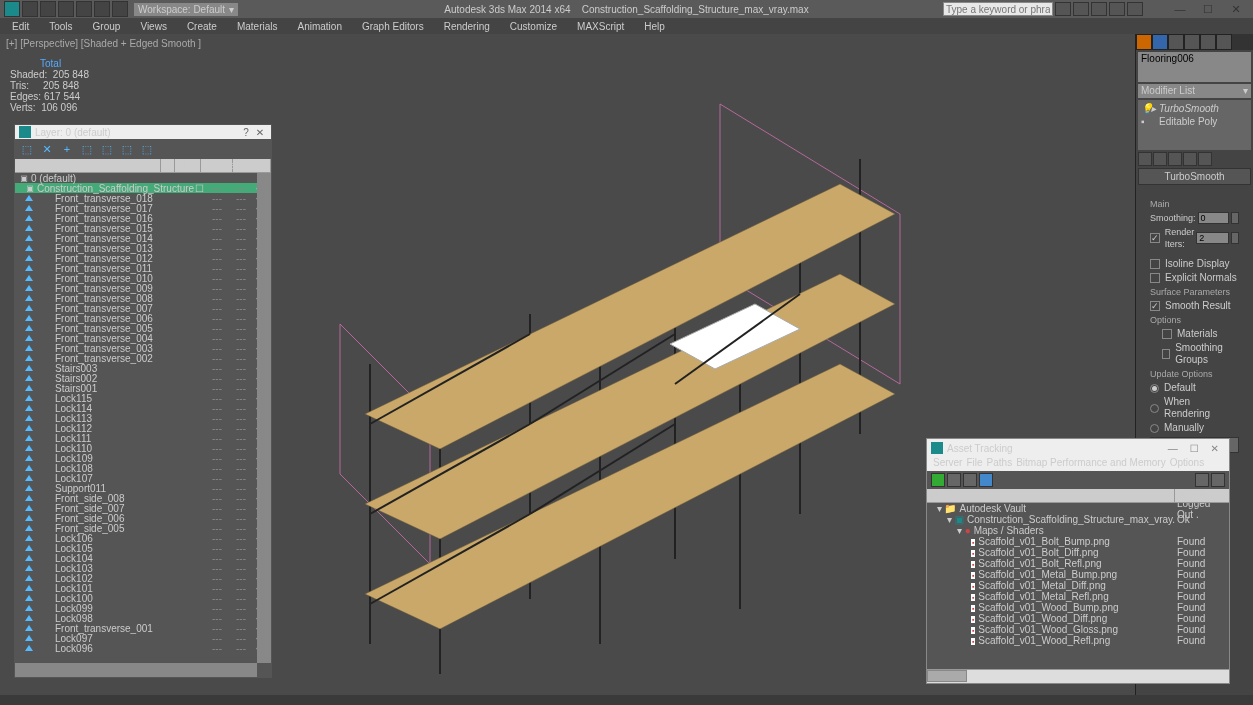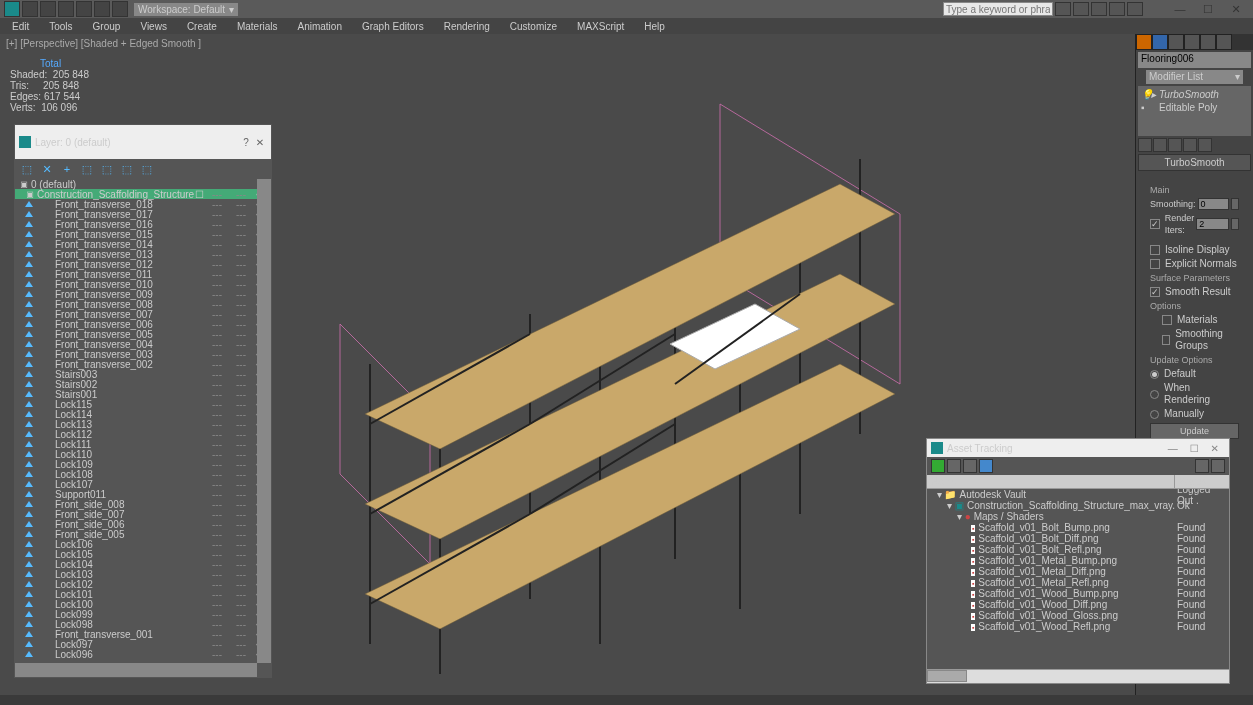--- a/index.html
+++ b/index.html
@@ -20,41 +20,41 @@
 .stats .hdr{color:#5af}
 .stats div{color:#5af}
 .scaffolding{position:absolute;top:50px;left:280px;width:680px;height:590px}
 .svg3d{width:100%;height:100%}
 .plank{fill:#c9a86a;stroke:#6b5a3a;stroke-width:0.5}
 .frame{stroke:#222;stroke-width:2;fill:none}
 .bbox{stroke:#d070b0;stroke-width:0.8;fill:none}
 .rightpanel{position:absolute;top:34px;right:0;width:118px;bottom:10px;background:#444;border-left:1px solid #222}
 .rp-tabs{height:16px;background:#333;display:flex}
 .rp-tabs div{width:16px;height:16px;border:1px solid #222;background:#555}
-.rp-sel{height:16px;background:#888;color:#000;padding:1px 3px;font-size:10px;margin:2px}
-.rp-dd{height:14px;background:#888;color:#000;padding:1px 3px;margin:1px 10px;display:flex;justify-content:space-between}
+.rp-sel{height:30px;background:#888;color:#000;padding:1px 3px;font-size:10px;margin:2px}
+.rp-dd{height:14px;background:#888;color:#000;padding:1px 3px;margin:1px 2px;display:flex;justify-content:space-between}
 .rp-list{background:#666;margin:2px;height:50px;padding:2px}
 .rp-list div{padding:1px;color:#ccc;font-size:9px;font-style:italic}
 .rp-toolbar{height:14px;margin:2px;display:flex;gap:1px}
 .rp-toolbar div{width:14px;height:14px;background:#555;border:1px solid #333}
 .rp-title{background:#555;text-align:center;padding:2px;margin:2px;font-size:10px;border:1px solid #333}
 .rp-section{margin:12px;font-size:9px;line-height:12px}
 .rp-row{display:flex;align-items:center;padding:1px 2px;gap:2px}
 .rp-row label{flex:1;text-align:right;font-size:9px}
 .rp-row .spin{width:34px;height:12px;background:#888;border:1px solid #333;color:#000;padding:0 2px;font-size:9px;display:flex;align-items:center}
 .rp-row .arrows{width:8px;height:12px;background:#666;border:1px solid #333}
 .rp-chk{width:10px;height:10px;border:1px solid #888;display:inline-block;margin-right:3px;position:relative}
 .rp-chk.on::after{content:"✓";position:absolute;top:-2px;left:0;font-size:9px;color:#ccc}
 .rp-rad{width:9px;height:9px;border:1px solid #888;border-radius:50%;display:inline-block;margin-right:3px;position:relative}
 .rp-rad.on::after{content:"";position:absolute;top:1px;left:1px;width:5px;height:5px;background:#ccc;border-radius:50%}
 .rp-grouplabel{font-size:9px;color:#aaa;padding:1px 2px}
 .rp-btn{background:#666;border:1px solid #333;text-align:center;padding:1px;margin:2px;font-size:9px}
 
 .layer-dlg{position:absolute;top:124px;left:14px;width:258px;height:554px;background:#ccc;border:1px solid #555;display:flex;flex-direction:column}
-.dlg-title{height:34px;background:#eee;display:flex;align-items:center;padding:0 4px;color:#333;font-size:10px}
+.dlg-title{height:14px;background:#eee;display:flex;align-items:center;padding:0 4px;color:#333;font-size:10px}
 .dlg-title .spacer{flex:1}
 .dlg-title .x{width:14px;text-align:center;color:#666}
 .layer-toolbar{height:20px;background:#555;display:flex;align-items:center;gap:4px;padding:0 4px}
 .layer-toolbar div{width:16px;height:16px;color:#5bf;font-size:11px;display:flex;align-items:center;justify-content:center}
 .layer-header{height:14px;background:#ccc;display:flex;border-bottom:1px solid #999;color:#333;font-size:9px}
 .layer-header div{border-right:1px solid #999;padding:1px 3px}
 .layer-body{flex:1;background:#555;overflow:hidden;position:relative}
 .layer-row{height:10px;display:flex;align-items:center;font-size:9px;color:#ccc;padding-left:16px}
 .layer-row.sel{background:#4a7;color:#000}
 .layer-row.root{padding-left:4px}
@@ -93,20 +93,23 @@
     <div></div>
     <div></div>
     <div></div>
     <div></div>
     <div></div>
   </div>
   <div style="margin-left:6px;background:#888;padding:1px 4px;color:#000;font-size:9px;display:flex;align-items:center">
     <span>Workspace: Default</span>
       <span style="margin-left:4px">▾</span>
   </div>
+  <div class="title-center">
+    <span>Autodesk 3ds Max 2014 x64</span>&nbsp;&nbsp;&nbsp;&nbsp;<span>Construction_Scaffolding_Structure_max_vray.max</span>
+  </div>
   <div class="right">
     <input placeholder="Type a keyword or phrase" style="">
     <div class="btn"></div>
     <div class="btn"></div>
     <div class="btn"></div>
     <div class="btn"></div>
     <div class="btn"></div>
     <div style="width:20px"></div>
     <div class="winbtn">—</div>
     <div class="winbtn">☐</div>
@@ -268,20 +271,27 @@
   </div>
   <div class="layer-toolbar">
     <div>⬚</div>
     <div>✕</div>
     <div>+</div>
     <div>⬚</div>
     <div>⬚</div>
     <div>⬚</div>
     <div>⬚</div>
   </div>
+  <div class="layer-header">
+    <div style="flex:1">Layers</div>
+    <div style="width:14px"></div>
+    <div style="width:26px">Hide</div>
+    <div style="width:32px">Freeze</div>
+    <div style="width:38px">Render</div>
+  </div>
   <div class="layer-body">
     <div class="layer-row root">
         <span class="ic">▣</span>
         <span class="nm">0 (default)</span>
       </div>
     <div class="layer-row sel" style="padding-left:10px">
         <span class="ic">▣</span>
         <span class="nm">Construction_Scaffolding_Structure</span>
         <span style="width:10px">☐</span>
         <span class="dashcol">---</span>
@@ -619,20 +629,27 @@
 
 <div class="asset-dlg">
   <div class="asset-title">
     <span style="width:12px;height:12px;background:#1a8a8a;margin-right:4px"></span>
     <span>Asset Tracking</span>
     <div class="spacer"></div>
     <span style="color:#888;padding:0 6px">—</span>
     <span style="color:#888;padding:0 6px">☐</span>
     <span style="color:#888;padding:0 6px">✕</span>
   </div>
+  <div class="asset-menu">
+    <span>Server</span>
+    <span>File</span>
+    <span>Paths</span>
+    <span>Bitmap Performance and Memory</span>
+    <span>Options</span>
+  </div>
   <div class="asset-toolbar">
     <div style="background:#3a3"></div>
     <div></div>
     <div></div>
     <div style="background:#48c"></div>
     <div class="sp"></div>
     <div></div>
     <div></div>
   </div>
   <div class="asset-header">

